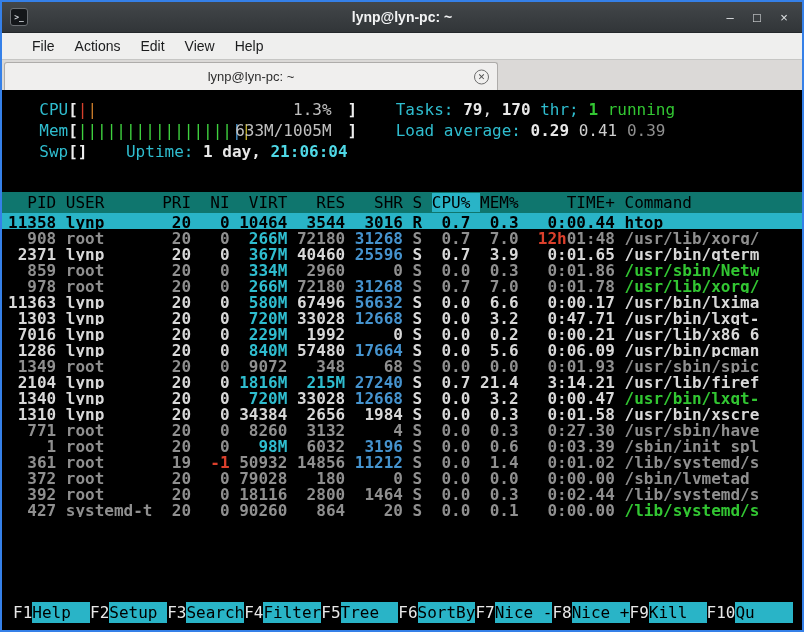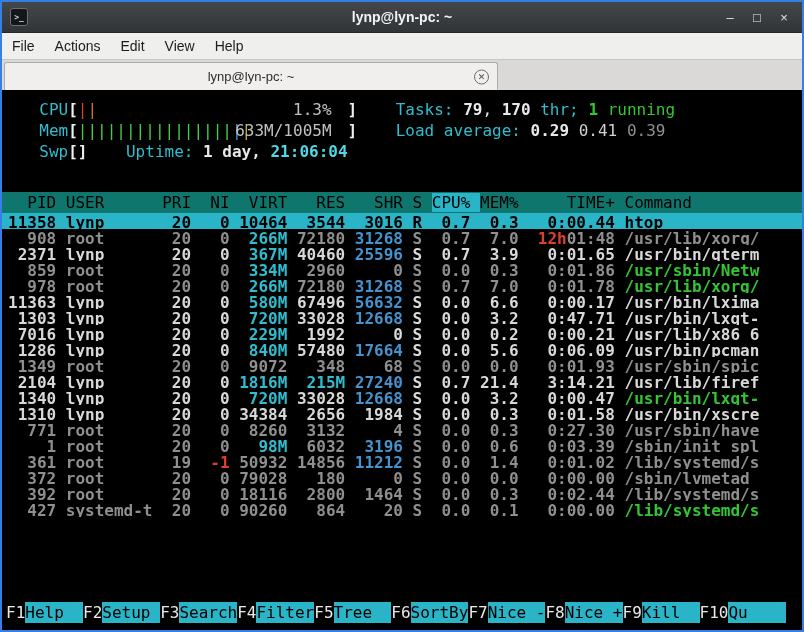--- a/index.html
+++ b/index.html
@@ -4,21 +4,21 @@
 <style>
   html,body{margin:0;padding:0;background:#6b6b6b;}
   .window{width:804px;height:632px;box-sizing:border-box;border:2px solid #3580e8;display:flex;flex-direction:column;background:#000;font-family:"Liberation Sans",sans-serif;}
   
   .titlebar{flex:0 0 30px;height:30px;background:linear-gradient(#43474a,#313538);display:flex;align-items:center;position:relative;border-bottom:1px solid #24282b;}
   .titlebar-icon{width:16px;height:16px;margin-left:8px;background:#14171a;border:1px solid #6b6f73;border-radius:3px;color:#cfd4d8;font:bold 8px "DejaVu Sans Mono",monospace;display:flex;align-items:center;justify-content:center;z-index:1;}
   .titlebar-title{position:absolute;left:0;right:0;text-align:center;color:#f2f3f4;font-weight:bold;font-size:14px;}
   .titlebar-buttons{margin-left:auto;display:flex;align-items:center;gap:7px;margin-right:8px;z-index:1;}
   .tb-btn{width:20px;height:20px;display:flex;align-items:center;justify-content:center;color:#e2e5e7;font-size:13px;cursor:default;}
   
-  .menubar{flex:0 0 27px;height:27px;background:#efefee;border-bottom:1px solid #c6c6c4;display:flex;align-items:center;padding-left:0;color:#1b1c1d;font-size:14px;box-sizing:border-box;}
+  .menubar{flex:0 0 27px;height:27px;background:#efefee;border-bottom:1px solid #c6c6c4;display:flex;align-items:center;padding-left:20px;color:#1b1c1d;font-size:14px;box-sizing:border-box;}
   .menu-item{padding:0 10px;line-height:26px;}
   
   .tabbar{flex:0 0 30px;height:30px;background:#dbd9d7;display:flex;align-items:stretch;padding:2px 2px 0 2px;box-sizing:border-box;}
   .tab{width:494px;background:#f0efee;border:1px solid #aeacaa;border-bottom:none;border-radius:3px 3px 0 0;display:flex;align-items:center;justify-content:center;position:relative;font-size:13px;color:#2e2e2e;box-sizing:border-box;}
   .tab-close{position:absolute;right:8px;top:50%;transform:translateY(-50%);width:15px;height:15px;border:1px solid #6d6d6d;border-radius:50%;color:#4d4d4d;font-size:9px;line-height:13px;text-align:center;box-sizing:border-box;}
   
   .terminal{flex:1;background:#000;font-family:"DejaVu Sans Mono",monospace;font-size:16px;line-height:21px;display:flex;flex-direction:column;overflow:hidden;padding-top:9px;color:#d8d8d8;}
   .line{white-space:pre;height:21px;flex:0 0 auto;padding-left:6px;overflow:hidden;}
   .line.blank{height:30px;}
   .row{height:16px;line-height:20px;font-weight:bold;}
@@ -38,21 +38,21 @@
   .c-red{color:#dc402c;}
   .c-meg{color:#2fbdcf;}
   .c-blue{color:#4593ce;}
   .ml1{margin-left:1ch;text-align:center;}
   .header-row{background:#0f766e;color:#000;}
   .hcell.sort{background:#29b4c7;}
   .row{color:#d8d8d8;}
   .row.other{color:#8f8f8f;}
   .row.selected{background:#29b4c7;}
   .row.selected .cell,.row.selected .cell span{color:#000 !important;}
-  .fnbar{margin-top:auto;display:flex;white-space:pre;padding-left:4px;height:21px;flex:0 0 21px;overflow:hidden;margin-bottom:7px;}
+  .fnbar{margin-top:auto;display:flex;white-space:pre;padding-left:11px;height:21px;flex:0 0 21px;overflow:hidden;margin-bottom:7px;}
   .fnbar span{white-space:pre;}
   .fn-item{display:flex;}
   .fk{color:#e8e8e8;}
   .fl{background:#29b4c7;color:#000;}
 </style>
 </head>
 <body>
 
 <div class="window">
 

